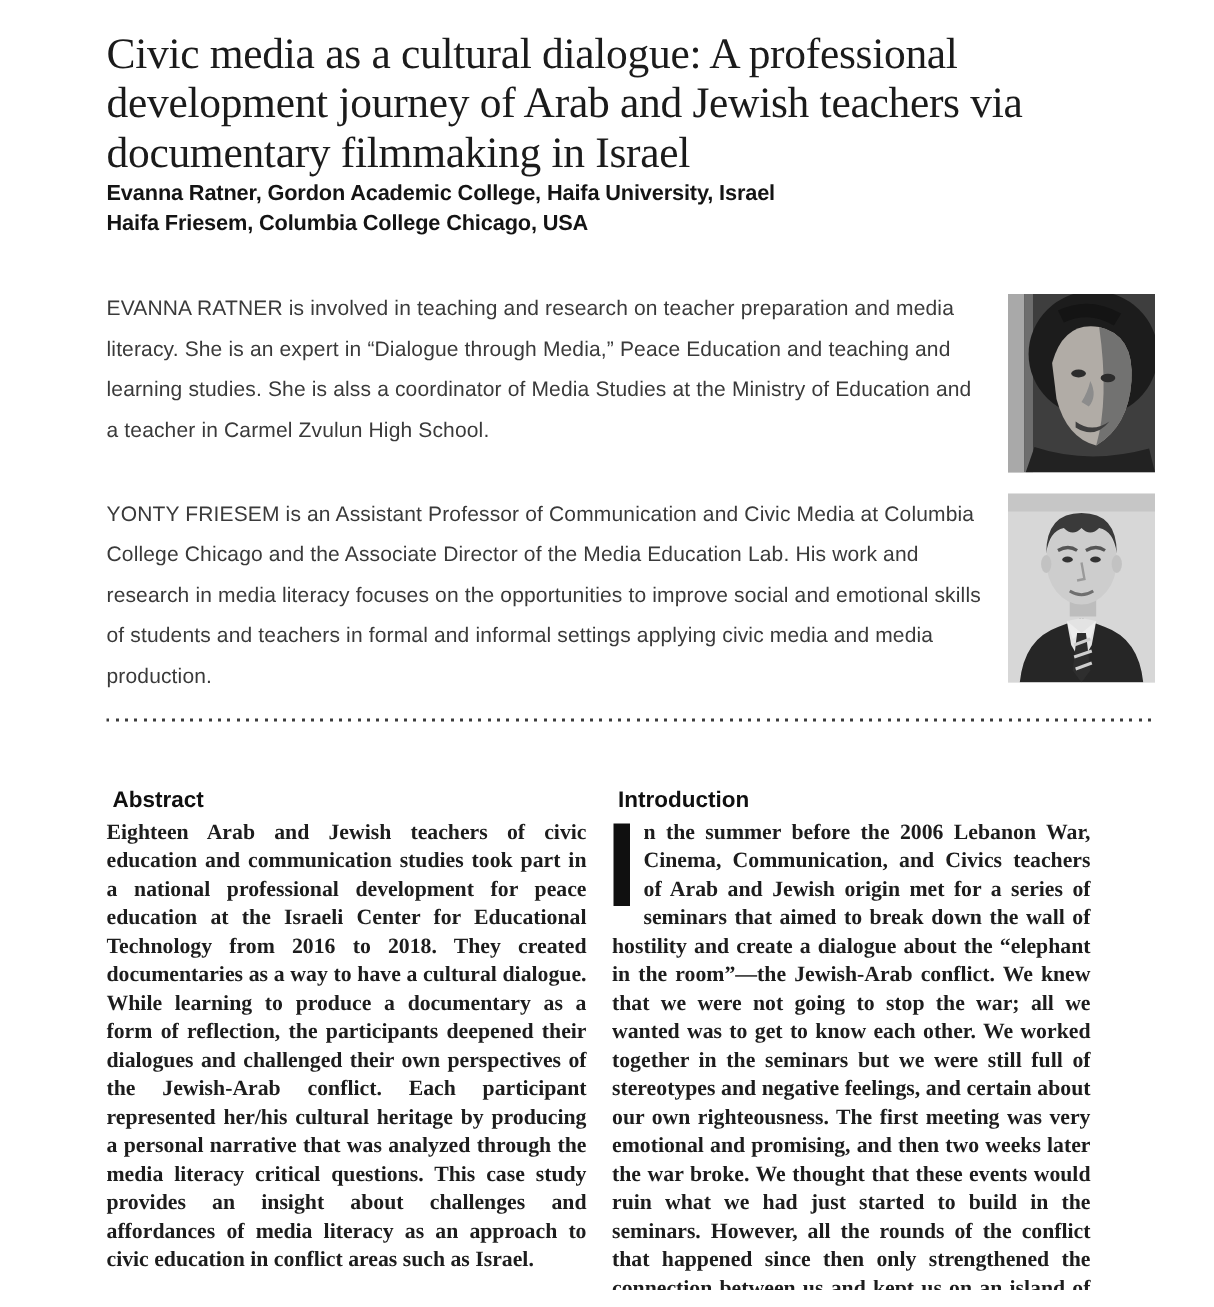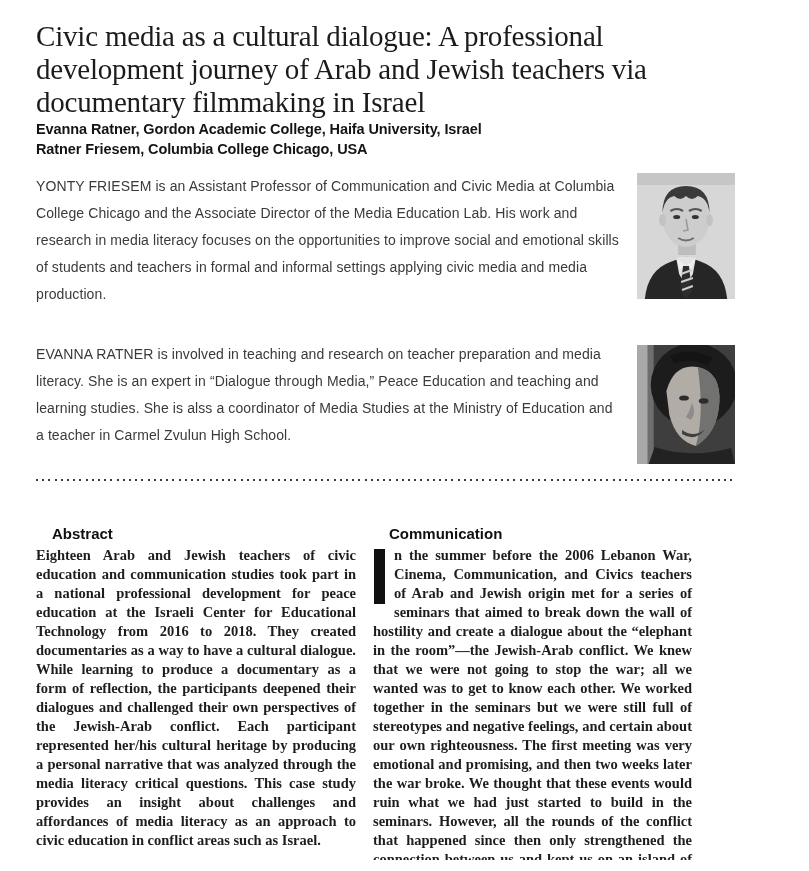--- a/index.html
+++ b/index.html
@@ -1,21 +1,21 @@
 <!DOCTYPE html>
 <html><head>
 <meta charset="utf-8">
 <style>
   html,body{margin:0;padding:0;background:#ffffff;}
   .page{
     position:relative;
     width:809px;height:871px;
     background:#ffffff;
     box-sizing:border-box;
-    padding-left:36px;
+    padding-left:71px;
     overflow:hidden;
     font-family:"Liberation Sans",sans-serif;
   }
   .title{
     margin:20px 0 0 0;
     width:662px;
     font-family:"Liberation Serif",serif;
     font-weight:400;
     font-size:29px;
     line-height:33px;
@@ -63,21 +63,21 @@
   .columns{
     display:flex;
     gap:17px;
     margin-top:44px;
     height:335px;
     overflow:hidden;
   }
   .col-left{width:320px;}
   .col-right{width:319px;}
   .section-heading{
-    margin:0 0 4px 16px;
+    margin:0 0 4px 4px;
     font-size:15px;
     line-height:17px;
     font-weight:700;
     color:#101010;
   }
   .body-text{
     margin:0;
     font-family:"Liberation Serif",serif;
     font-size:14.5px;
     line-height:19px;
@@ -99,22 +99,42 @@
 </style>
 </head>
 <body>
 
 <div class="page">
 
   <h1 class="title">Civic media as a cultural dialogue: A professional development journey of Arab and Jewish teachers via documentary filmmaking in Israel</h1>
 
   <div class="authors">
     <div>Evanna Ratner, Gordon Academic College, Haifa University, Israel</div>
-    <div>Ratner Friesem, Columbia College Chicago, USA</div>
+    <div>Haifa Friesem, Columbia College Chicago, USA</div>
   </div>
+
+  <section class="bio-row first">
+    <p class="bio-text">EVANNA RATNER is involved in teaching and research on teacher preparation and media literacy. She is an expert in “Dialogue through Media,” Peace Education and teaching and learning studies. She is alss a coordinator of Media Studies at the Ministry of Education and a teacher in Carmel Zvulun High School.</p>
+    <div class="photo p1">
+      <svg viewBox="0 0 100 119" preserveAspectRatio="none">
+        <rect width="100" height="119" fill="#3e3e3e"></rect>
+        <rect x="0" y="0" width="11" height="119" fill="#a9a9a9"></rect>
+        <rect x="11" y="0" width="6" height="119" fill="#6e6e6e"></rect>
+        <ellipse cx="58" cy="40" rx="44" ry="42" fill="#1c1c1c"></ellipse>
+        <path d="M30 46 Q38 18 62 22 Q86 27 84 58 Q82 88 60 101 Q40 96 33 70 Z" fill="#b1aca6"></path>
+        <path d="M62 22 Q86 27 84 58 Q82 88 60 101 Q69 70 62 22 Z" fill="#676767" opacity="0.85"></path>
+        <path d="M34 11 Q55 1 77 13 L72 21 Q55 11 38 19 Z" fill="#141414"></path>
+        <ellipse cx="48" cy="53" rx="5" ry="2.6" fill="#2c2c2c"></ellipse>
+        <ellipse cx="68" cy="56" rx="5" ry="2.8" fill="#2c2c2c"></ellipse>
+        <path d="M56 58 Q61 68 55 75 L50 72 Q54 66 56 58 Z" fill="#8c8c8c"></path>
+        <path d="M46 85 Q57 93 69 85 Q59 97 46 89 Z" fill="#3f3f3f"></path>
+        <path d="M18 102 Q55 114 96 103 L100 119 L12 119 Z" fill="#222222"></path>
+      </svg>
+    </div>
+  </section>
 
   <section class="bio-row second">
     <p class="bio-text">YONTY FRIESEM is an Assistant Professor of Communication and Civic Media at Columbia College Chicago and the Associate Director of the Media Education Lab. His work and research in media literacy focuses on the opportunities to improve social and emotional skills of students and teachers in formal and informal settings applying civic media and media production.</p>
     <div class="photo p2">
       <svg viewBox="0 0 100 126" preserveAspectRatio="none">
         <rect width="100" height="126" fill="#d7d7d7"></rect>
         <rect width="100" height="12" fill="#c6c6c6"></rect>
         <rect x="42" y="62" width="18" height="20" fill="#bdbdbd"></rect>
         <ellipse cx="50" cy="45" rx="24" ry="29" fill="#cdcdcd"></ellipse>
         <path d="M26 40 Q26 13 50 13 Q74 13 74 40 Q72 25 62 23 Q56 29 50 23 Q44 29 38 23 Q28 25 26 40 Z" fill="#3a3a3a"></path>
@@ -131,48 +151,28 @@
         <path d="M40 85 L50 93 L44 97 Z" fill="#ededed"></path>
         <path d="M60 85 L50 93 L56 97 Z" fill="#ededed"></path>
         <path d="M47 93 L53 93 L56 118 L50 126 L44 118 Z" fill="#2e2e2e"></path>
         <path d="M45 101 l11 -4" stroke="#cfcfcf" stroke-width="2"></path>
         <path d="M45 109 l12 -4" stroke="#cfcfcf" stroke-width="2"></path>
         <path d="M46 117 l11 -4" stroke="#cfcfcf" stroke-width="2"></path>
       </svg>
     </div>
   </section>
 
-  <section class="bio-row first">
-    <p class="bio-text">EVANNA RATNER is involved in teaching and research on teacher preparation and media literacy. She is an expert in “Dialogue through Media,” Peace Education and teaching and learning studies. She is alss a coordinator of Media Studies at the Ministry of Education and a teacher in Carmel Zvulun High School.</p>
-    <div class="photo p1">
-      <svg viewBox="0 0 100 119" preserveAspectRatio="none">
-        <rect width="100" height="119" fill="#3e3e3e"></rect>
-        <rect x="0" y="0" width="11" height="119" fill="#a9a9a9"></rect>
-        <rect x="11" y="0" width="6" height="119" fill="#6e6e6e"></rect>
-        <ellipse cx="58" cy="40" rx="44" ry="42" fill="#1c1c1c"></ellipse>
-        <path d="M30 46 Q38 18 62 22 Q86 27 84 58 Q82 88 60 101 Q40 96 33 70 Z" fill="#b1aca6"></path>
-        <path d="M62 22 Q86 27 84 58 Q82 88 60 101 Q69 70 62 22 Z" fill="#676767" opacity="0.85"></path>
-        <path d="M34 11 Q55 1 77 13 L72 21 Q55 11 38 19 Z" fill="#141414"></path>
-        <ellipse cx="48" cy="53" rx="5" ry="2.6" fill="#2c2c2c"></ellipse>
-        <ellipse cx="68" cy="56" rx="5" ry="2.8" fill="#2c2c2c"></ellipse>
-        <path d="M56 58 Q61 68 55 75 L50 72 Q54 66 56 58 Z" fill="#8c8c8c"></path>
-        <path d="M46 85 Q57 93 69 85 Q59 97 46 89 Z" fill="#3f3f3f"></path>
-        <path d="M18 102 Q55 114 96 103 L100 119 L12 119 Z" fill="#222222"></path>
-      </svg>
-    </div>
-  </section>
-
   <div class="dotted-divider"></div>
 
   <div class="columns">
     <div class="col-left">
       <h2 class="section-heading">Abstract</h2>
       <p class="body-text">Eighteen Arab and Jewish teachers of civic education and communication studies took part in a national professional development for peace education at the Israeli Center for Educational Technology from 2016 to 2018. They created documentaries as a way to have a cultural dialogue. While learning to produce a documentary as a form of reflection, the participants deepened their dialogues and challenged their own perspectives of the Jewish-Arab conflict. Each participant represented her/his cultural heritage by producing a personal narrative that was analyzed through the media literacy critical questions. This case study provides an insight about challenges and affordances of media literacy as an approach to civic education in conflict areas such as Israel.</p>
     </div>
     <div class="col-right">
-      <h2 class="section-heading">Communication</h2>
+      <h2 class="section-heading">Introduction</h2>
       <p class="body-text">
         <span class="drop-cap">I</span><span>n the summer before the 2006 Lebanon War, Cinema, Communication, and Civics teachers of Arab and Jewish origin met for a series of seminars that aimed to break down the wall of hostility and create a dialogue about the “elephant in the room”—the Jewish-Arab conflict. We knew that we were not going to stop the war; all we wanted was to get to know each other. We worked together in the seminars but we were still full of stereotypes and negative feelings, and certain about our own righteousness. The first meeting was very emotional and promising, and then two weeks later the war broke. We thought that these events would ruin what we had just started to build in the seminars. However, all the rounds of the conflict that happened since then only strengthened the connection between us and kept us on an island of sani-</span>
       </p>
     </div>
   </div>
 
 </div>
 
 </body></html>

